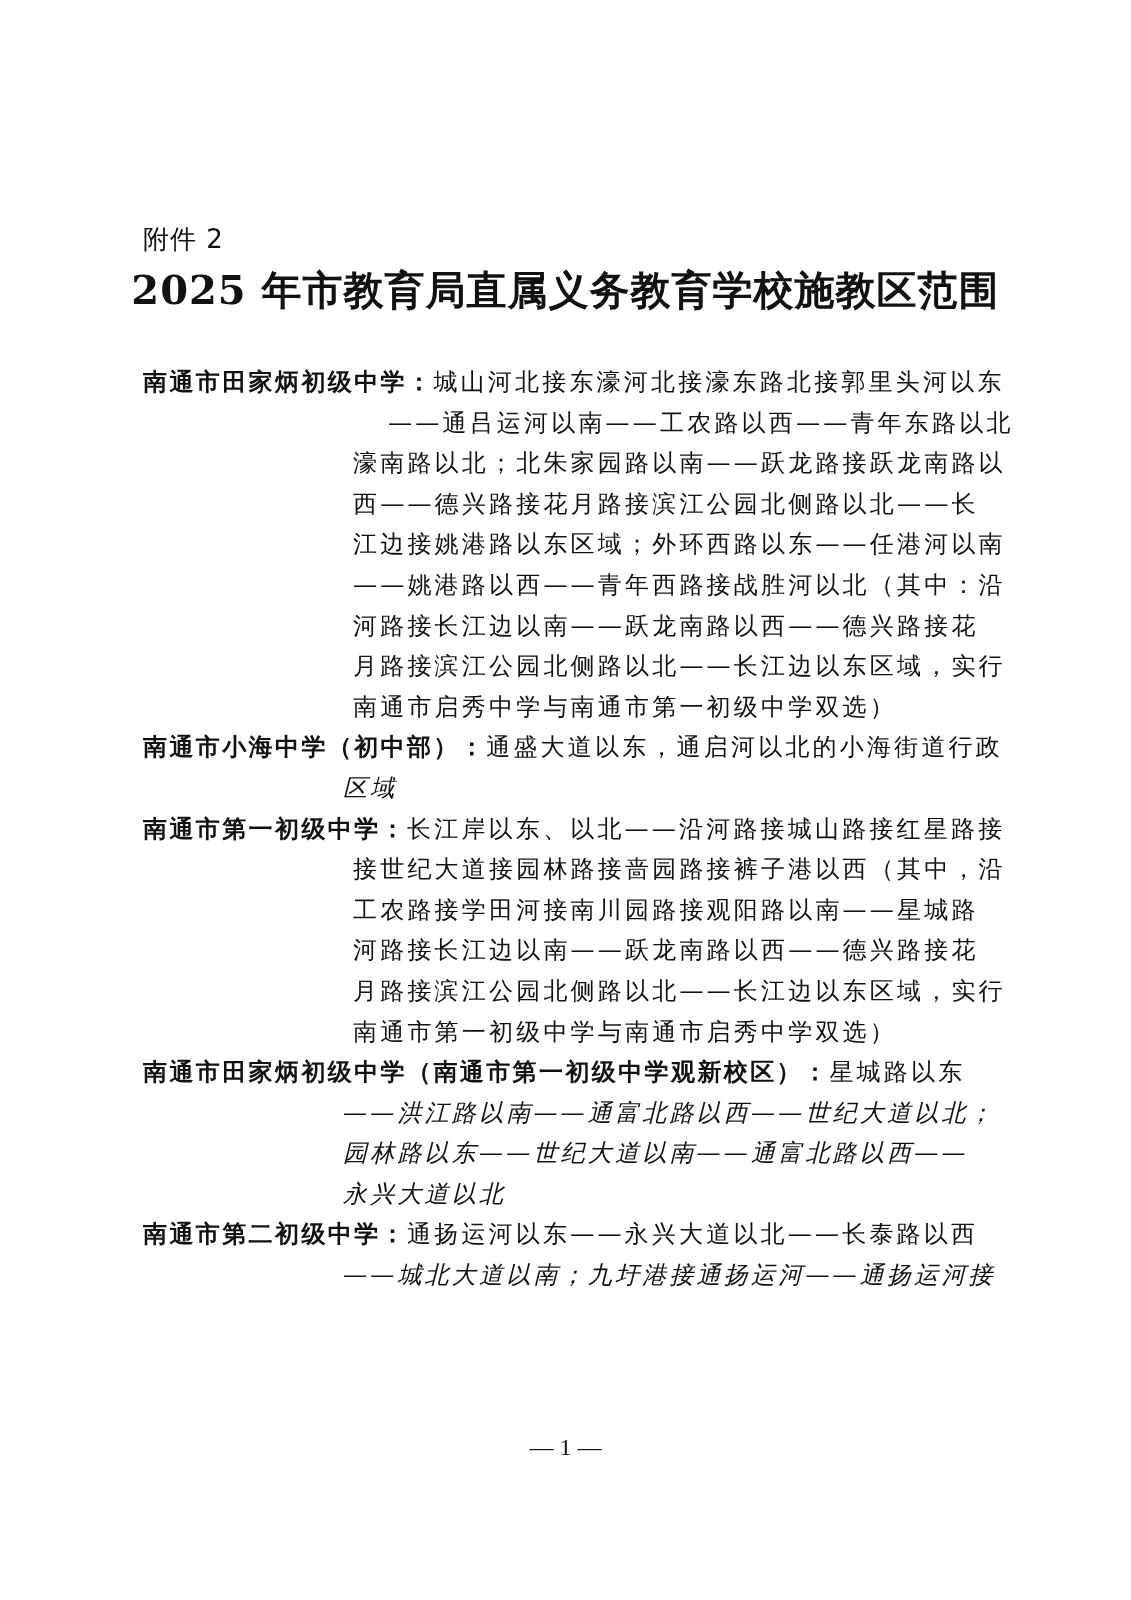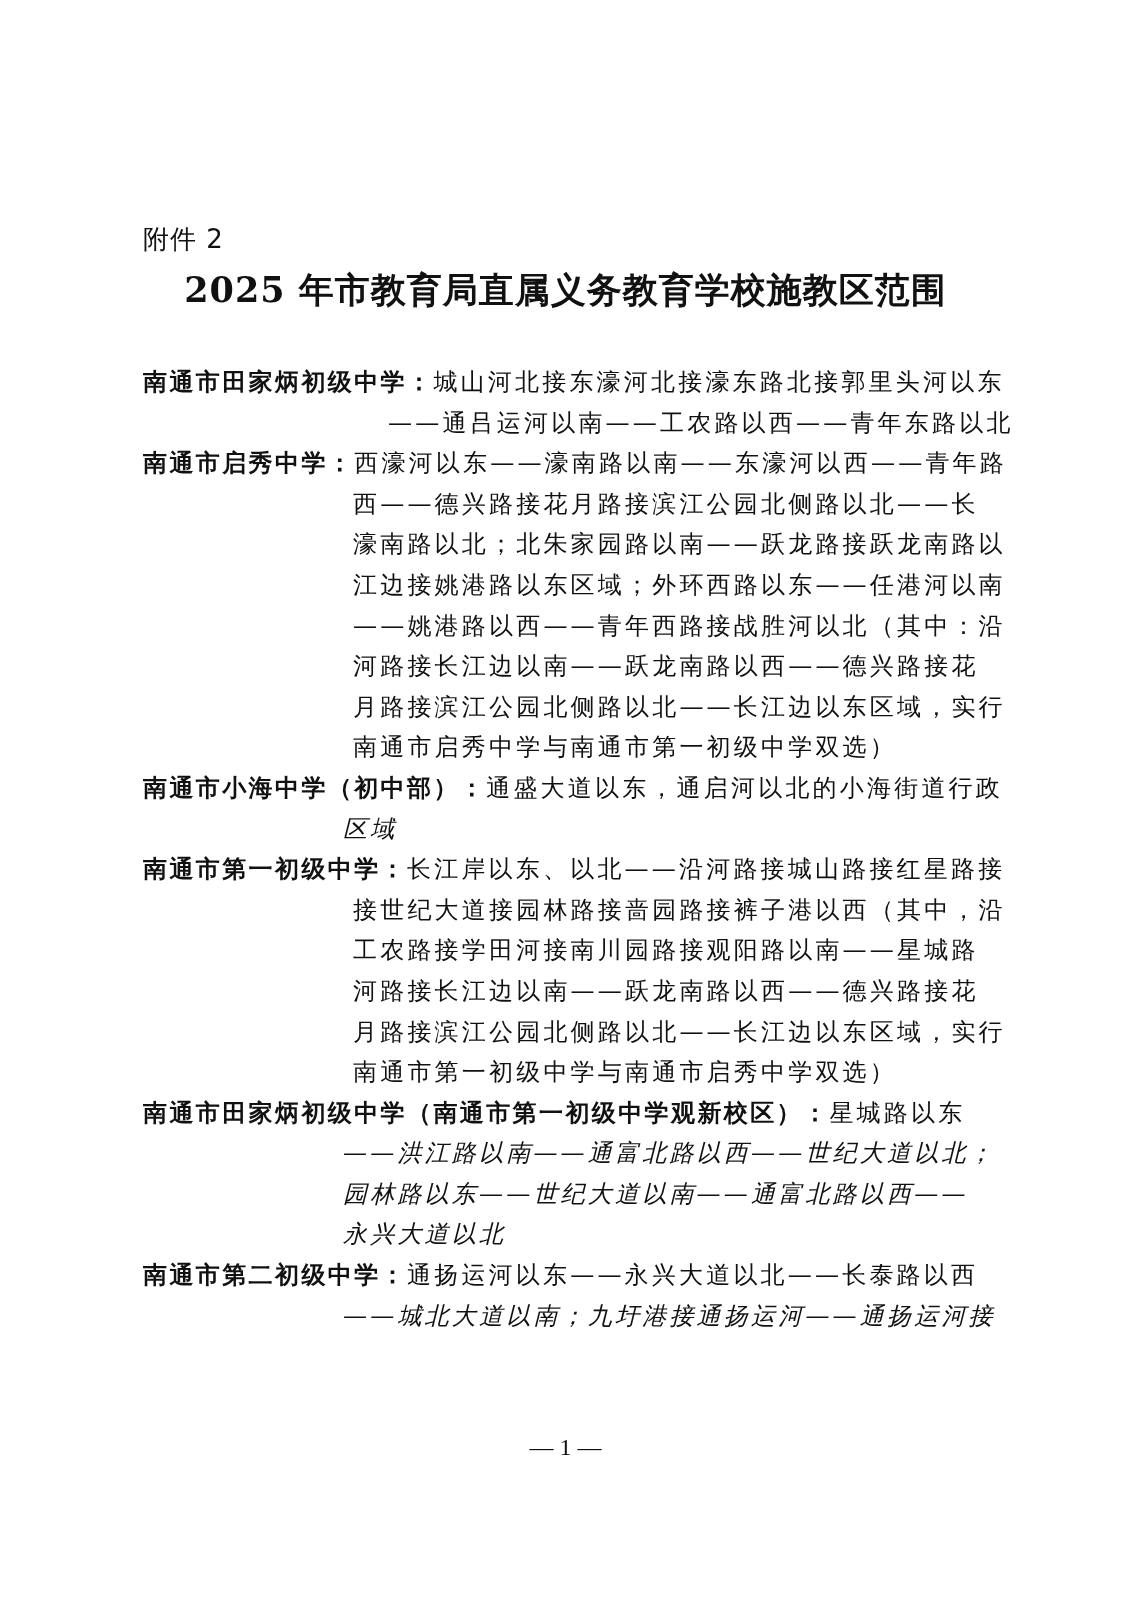--- a/index.html
+++ b/index.html
@@ -31,21 +31,21 @@
       margin-top: 12px;
     }
     .doc-title {
       position: absolute;
       left: 0;
       width: 1131px;
       top: 268px;
       text-align: center;
       font-family: "DejaVu Serif", "Liberation Serif", serif;
       font-weight: bold;
-      font-size: 35px;
+      font-size: 40px;
       line-height: 44px;
       letter-spacing: 1px;
     }
     .entries {
       position: absolute;
       left: 143px;
       top: 362px;
       width: 830px;
     }
     .entry {
@@ -95,25 +95,22 @@
   <div class="entries">
 
     <div class="entry">
       <span class="line">
         <span class="school">南通市田家炳初级中学：</span><span class="desc">城山河北接东濠河北接濠东路北接郭里头河以东</span>
       </span>
       <span class="line indent-245 desc">——通吕运河以南——工农路以西——青年东路以北</span>
     </div>
 
     <div class="entry">
-      <span class="line">
-        <span class="school">南通市启秀中学：</span><span class="desc">西濠河以东——濠南路以南——东濠河以西——青年路</span>
-      </span>
+      <span class="line indent-210 desc">濠南路以北；北朱家园路以南——跃龙路接跃龙南路以</span>
       <span class="line indent-210 desc">西——德兴路接花月路接滨江公园北侧路以北——长</span>
-      <span class="line indent-210 desc">濠南路以北；北朱家园路以南——跃龙路接跃龙南路以</span>
       <span class="line indent-210 desc">江边接姚港路以东区域；外环西路以东——任港河以南</span>
       <span class="line indent-210 desc">——姚港路以西——青年西路接战胜河以北（其中：沿</span>
       <span class="line indent-210 desc">河路接长江边以南——跃龙南路以西——德兴路接花</span>
       <span class="line indent-210 desc">月路接滨江公园北侧路以北——长江边以东区域，实行</span>
       <span class="line indent-210 desc">南通市启秀中学与南通市第一初级中学双选）</span>
     </div>
 
     <div class="entry">
       <span class="line">
         <span class="school">南通市小海中学（初中部）：</span><span class="desc">通盛大道以东，通启河以北的小海街道行政</span>

